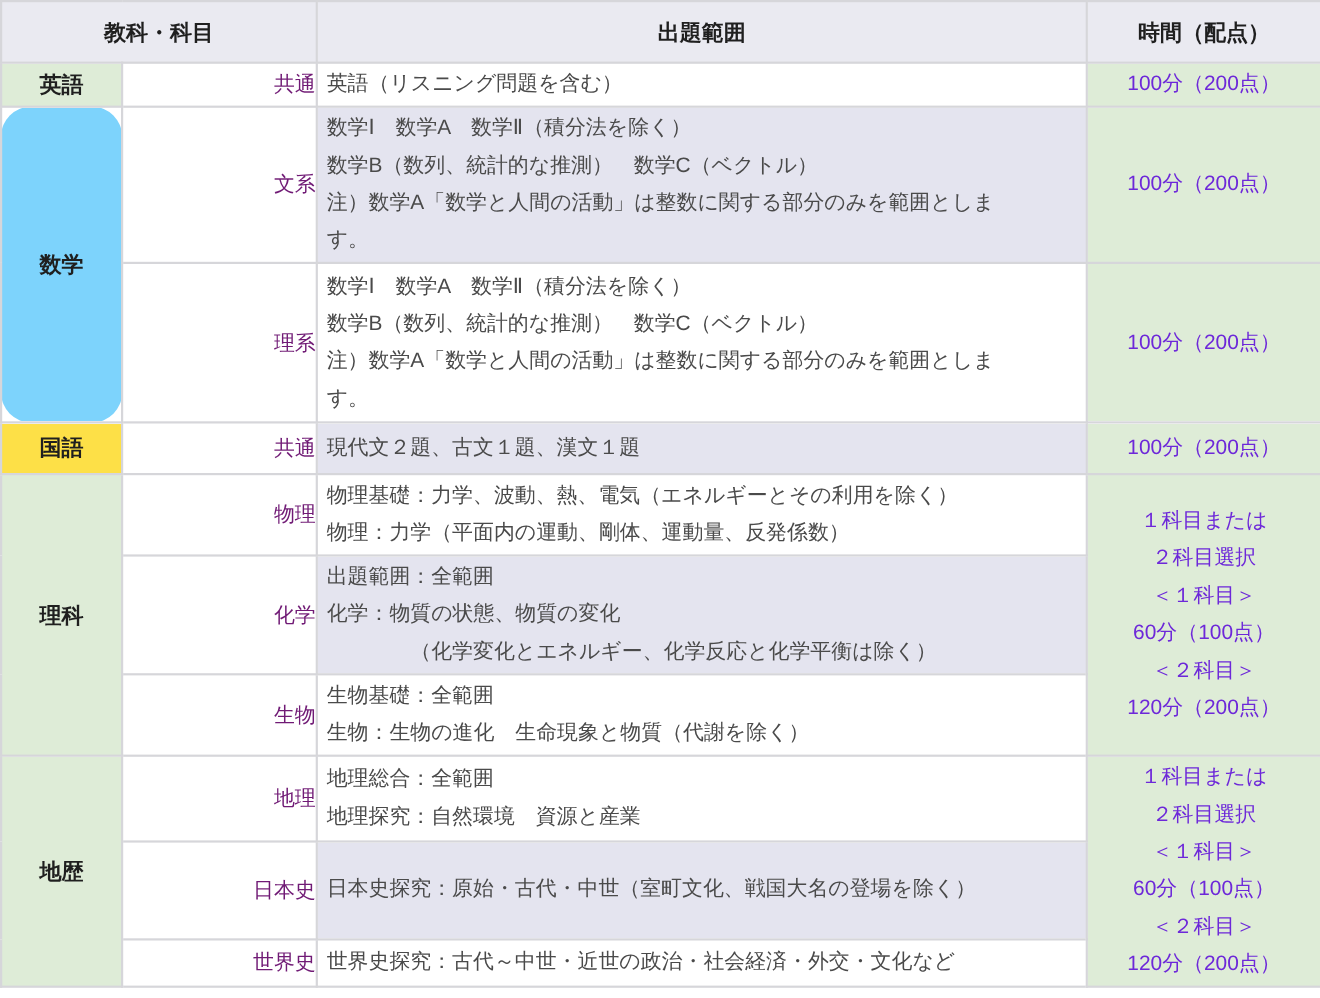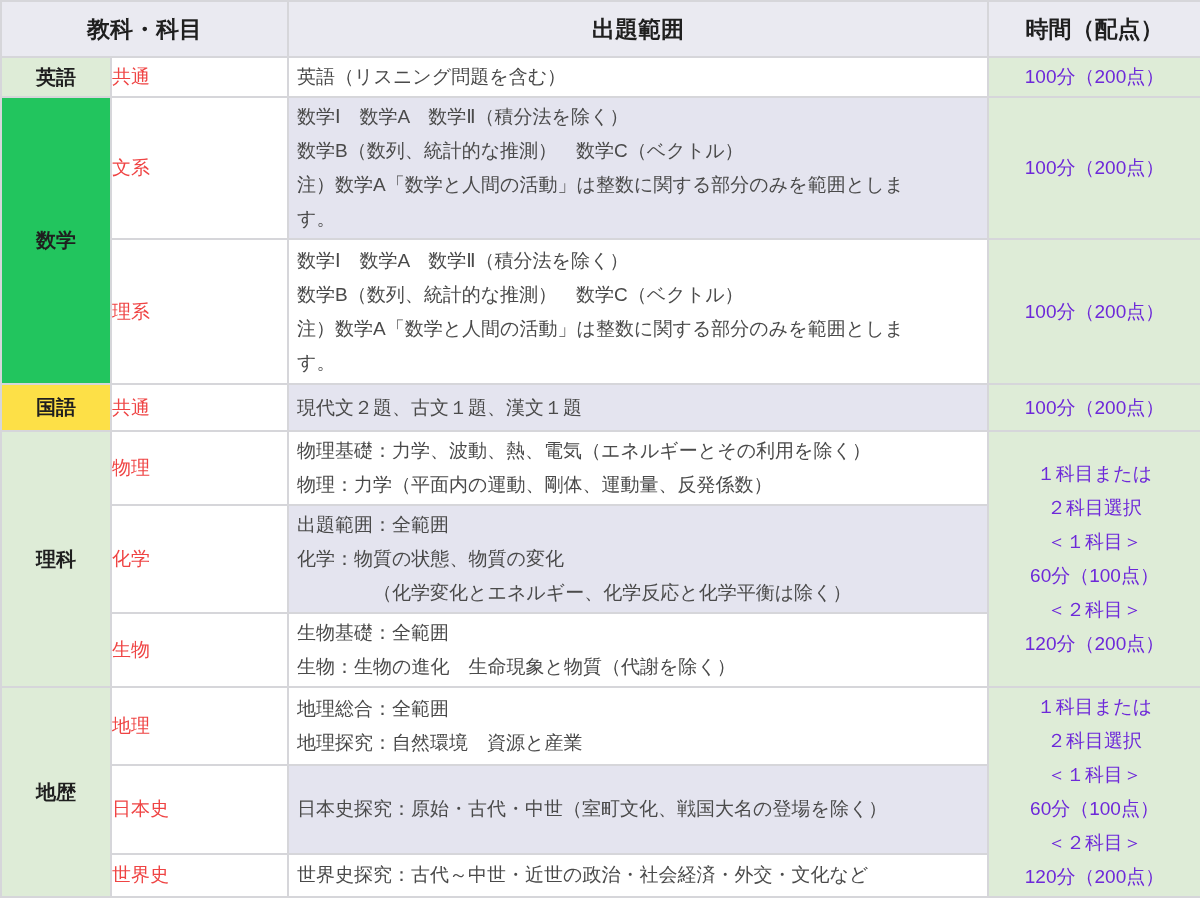--- a/index.html
+++ b/index.html
@@ -1,22 +1,22 @@
 <!DOCTYPE html>
 <html><head>
 <meta charset="utf-8">
 <style>
   html,body{margin:0;padding:0;background:#ffffff;}
   body{font-family:"Liberation Sans","DejaVu Sans",sans-serif;}
   #wrap{width:1200px;height:907px;overflow:hidden;}
   table{border-collapse:collapse;table-layout:fixed;width:1200px;}
   td,th{border:2px solid #d6d6da;box-sizing:border-box;vertical-align:middle;overflow:hidden;}
-  th{height:56px;font-size:23px;font-weight:bold;color:#1f1f1f;text-align:center;padding:10px;}
+  th{height:56px;font-size:20px;font-weight:bold;color:#1f1f1f;text-align:center;padding:10px;}
   td.subject{font-weight:bold;font-size:20px;color:#1f1f1f;text-align:center;padding:0;}
-  td.category{font-size:19px;color:#ef4444;text-align:left;padding:0;}
+  td.category{font-size:19px;color:#701a75;text-align:right;padding:0;}
   td.scope{font-size:19px;color:#4a4a4a;text-align:left;padding:2px 8px;}
   td.scope .line{line-height:34px;}
   td.time{font-size:19px;color:#6d28d9;text-align:center;padding:2px 0;}
   td.time .line{line-height:34px;}
 </style>
 </head>
 <body>
 
 <div id="wrap">
   <table>
@@ -38,21 +38,21 @@
           <td class="subject" rowspan="1" style="background: rgb(222, 236, 215);">英語</td>
           <td class="category" style="background: rgb(255, 255, 255);">共通</td>
           <td class="scope" style="background: rgb(255, 255, 255);">
             <div class="line">英語（リスニング問題を含む）</div>
           </td>
           <td class="time" rowspan="1" style="background: rgb(222, 236, 215);">
             <div class="line">100分（200点）</div>
           </td>
         </tr>
         <tr style="height: 140px;">
-          <td class="subject" rowspan="2" style="background: #22c55e;">数学</td>
+          <td class="subject" rowspan="2" style="background: #7dd3fc; border-radius: 27px;">数学</td>
           <td class="category" style="background: rgb(255, 255, 255);">文系</td>
           <td class="scope" style="background: rgb(228, 228, 239);">
             <div class="line">数学Ⅰ　数学A　数学Ⅱ（積分法を除く）</div>
             <div class="line">数学B（数列、統計的な推測）　数学C（ベクトル）</div>
             <div class="line">注）数学A「数学と人間の活動」は整数に関する部分のみを範囲としま</div>
             <div class="line">す。</div>
           </td>
           <td class="time" rowspan="1" style="background: rgb(222, 236, 215);">
             <div class="line">100分（200点）</div>
           </td>

